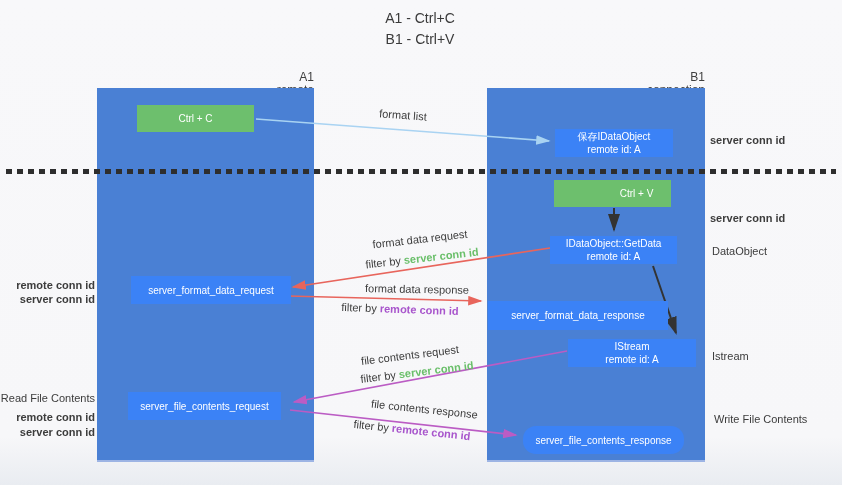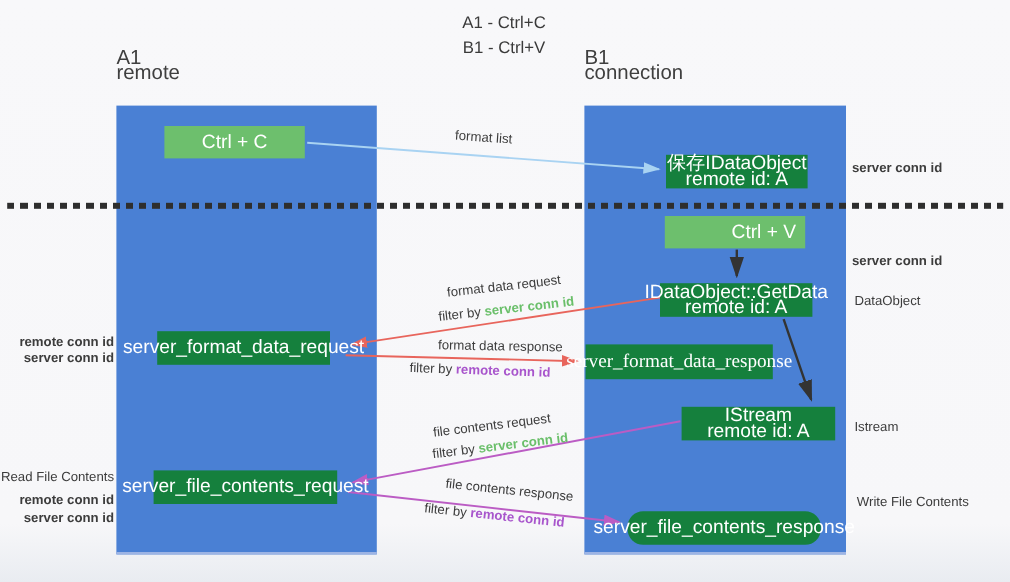--- a/index.html
+++ b/index.html
@@ -7,36 +7,36 @@
     width:842px;height:485px;position:relative;overflow:hidden;
     font-family:"Liberation Sans","DejaVu Sans",sans-serif;
     background:linear-gradient(#f8f8fa 0%, #f7f7f9 90%, #e9ecf1 100%);
   }
   .abs{position:absolute;}
   .title{
     left:330px;top:8px;width:180px;text-align:center;
     font-size:14px;color:#3a3a3a;line-height:21px;
   }
   .lane-header{
-    top:41px;text-align:left;font-size:17px;color:#3f3f3f;line-height:13px;
+    top:71px;text-align:right;font-size:12px;color:#3f3f3f;line-height:13px;
   }
   .lane{
     top:88px;height:372px;background:#4a80d4;border-bottom:2px solid #9db4e4;
   }
   .lane-a{left:97px;width:217px;}
   .lane-b{left:487px;width:218px;}
   .dotline{
     left:6px;width:830px;top:169px;height:5px;
     background:repeating-linear-gradient(90deg,#2e2e2e 0 6px,transparent 6px 11px);
   }
   .node{
-    color:#fff;font-size:16px;text-align:center;box-sizing:border-box;
+    color:#fff;font-size:10px;text-align:center;box-sizing:border-box;
   }
   .green-box{background:#6dbf6d;}
-  .orange-box{background:#15803d;}
+  .orange-box{background:#3b82f6;}
   .one-line{display:flex;align-items:center;justify-content:center;}
   .two-line{display:flex;flex-direction:column;align-items:center;justify-content:center;line-height:13px;}
   .elabel{
     font-size:11px;color:#3c3c3c;text-align:center;white-space:nowrap;
   }
   .cid-green{color:#6abf6a;font-weight:bold;}
   .cid-purple{color:#a855cc;font-weight:bold;}
   .side{font-size:11px;color:#3c3c3c;white-space:nowrap;}
   .side-right-col{text-align:right;}
   svg.arrows{left:0;top:0;pointer-events:none;}
@@ -98,25 +98,25 @@
 
 <div class="abs node green-box one-line" style="left:554px;top:180px;width:117px;height:27px;padding-left:48px;">
   <span>Ctrl + V</span>
 </div>
 
 <div class="abs node orange-box two-line" style="left:550px;top:236px;width:127px;height:28px;">
   <div>IDataObject::GetData</div>
   <div>remote id: A</div>
 </div>
 
-<div class="abs node orange-box one-line" style="left:131px;top:276px;width:144px;height:28px;">
+<div class="abs node orange-box one-line" style="left:131px;top:276px;width:160px;height:28px;">
   <span>server_format_data_request</span>
 </div>
 
-<div class="abs node orange-box one-line" style="left:488px;top:287px;width:156px;height:29px;font-family:Liberation Serif, serif;">
+<div class="abs node orange-box one-line" style="left:488px;top:301px;width:180px;height:29px;">
   <span>server_format_data_response</span>
 </div>
 
 <div class="abs node orange-box two-line" style="left:568px;top:339px;width:128px;height:28px;">
   <div>IStream</div>
   <div>remote id: A</div>
 </div>
 
 <div class="abs node orange-box one-line" style="left:128px;top:392px;width:153px;height:28px;">
   <span>server_file_contents_request</span>

